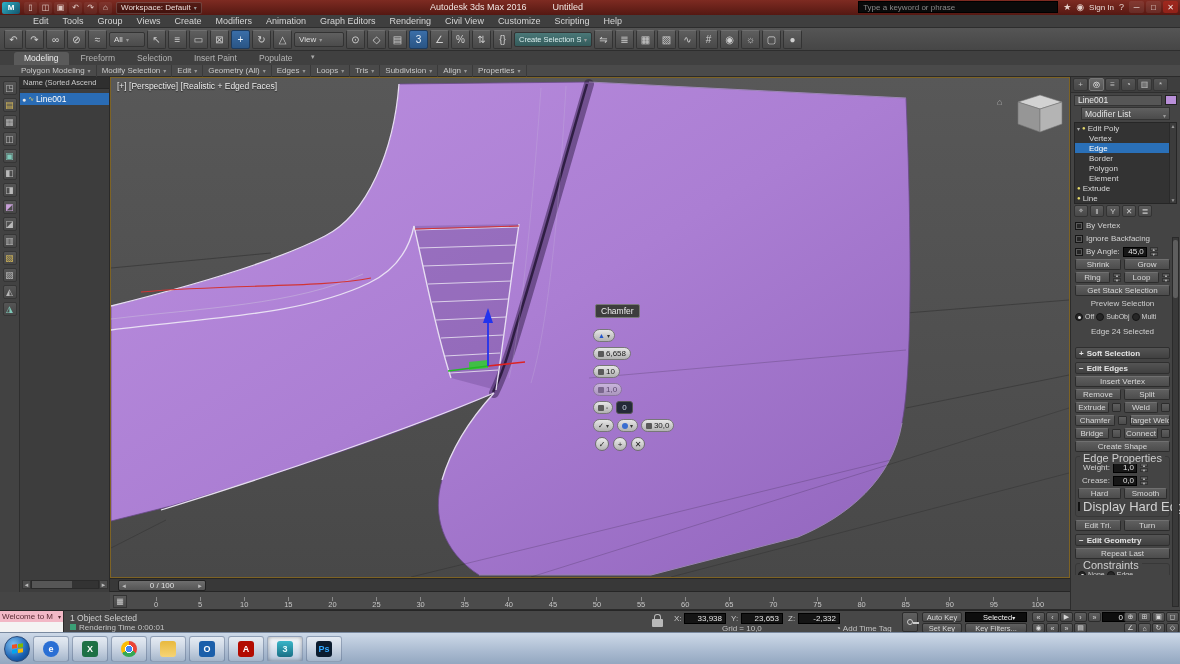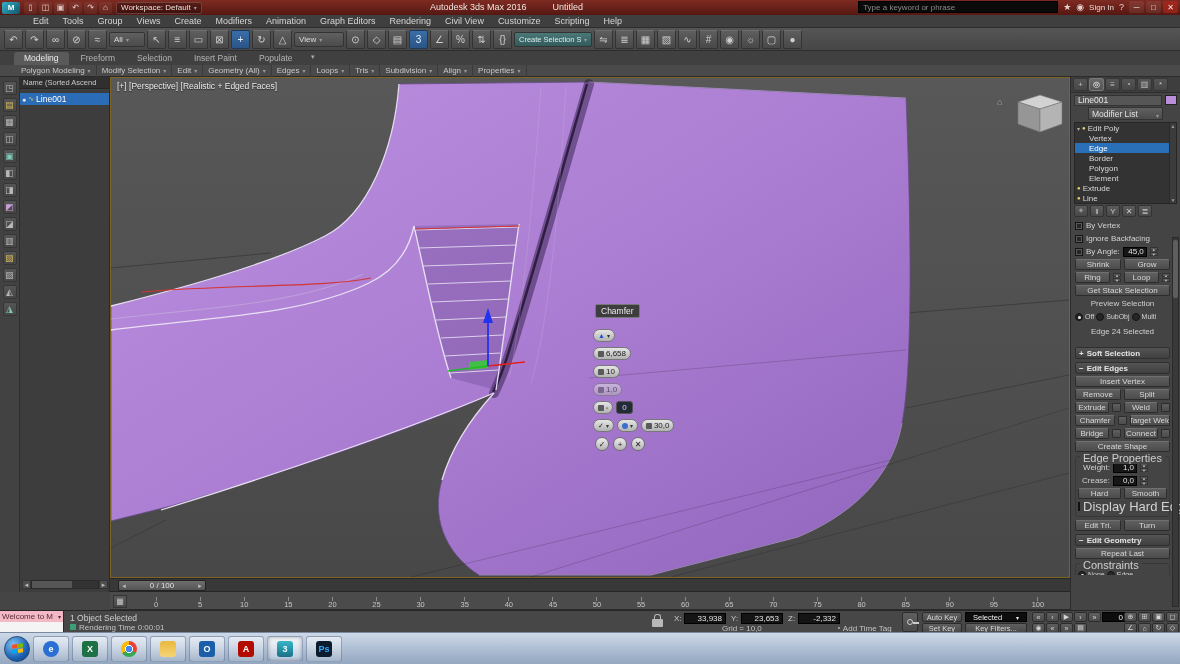--- a/index.html
+++ b/index.html
@@ -72,21 +72,21 @@
 .tick b{font-weight:normal;font-size:7.5px;color:#c6c6c6;line-height:1}
 #minicurve{position:absolute;left:3px;bottom:2px;width:14px;height:13px;background:linear-gradient(#5c5c5c,#484848);border:1px solid #333;color:#ccc;font-size:8px;display:flex;align-items:center;justify-content:center}
 
 #cmdpanel{position:absolute;left:1070px;top:77px;width:110px;height:533px;background:#444;border-left:1px solid #2c2c2c;font-size:8.5px;color:#d4d4d4}
 #ptabs{height:16px;display:flex;align-items:center;gap:1px;padding:1px 2px;background:#3e3e3e;border-bottom:1px solid #2e2e2e}
 .ptab{width:15px;height:13px;display:flex;align-items:center;justify-content:center;font-size:8px;color:#c0c0c0;background:linear-gradient(#555,#474747);border:1px solid #353535;border-radius:2px}
 .ptab.active{background:linear-gradient(#6a6a6a,#555);color:#fff;border-color:#777}
 #namerow{height:14px;display:flex;align-items:center;gap:3px;padding:1px 3px}
 #objname{flex:1;height:11px;background:#565656;border:1px solid #333;color:#e8e8e8;font-size:8.5px;display:flex;align-items:center;padding:0 3px}
 #objswatch{width:12px;height:10px;background:#b98fd9;border:1px solid #222}
-#modlist{height:13px;margin:0 17px;background:linear-gradient(#606060,#4b4b4b);border:1px solid #333;display:flex;align-items:flex-end;justify-content:space-between;padding:0 3px;font-size:8.5px;color:#e2e2e2}
+#modlist{height:13px;margin:0 10px;background:linear-gradient(#606060,#4b4b4b);border:1px solid #333;display:flex;align-items:flex-end;justify-content:space-between;padding:0 3px;font-size:8.5px;color:#e2e2e2}
 #stack{position:relative;height:82px;margin:2px 3px 0;background:#333;border:1px solid #262626;overflow:hidden}
 .srow{height:10px;display:flex;align-items:center;gap:2px;padding:0 2px;font-size:8px;color:#d8d8d8}
 .srow.sub{padding-left:14px}
 .srow.sel{background:#2a70b8;color:#fff}
 .sarrow{font-size:6px;color:#aaa}
 .bulb{font-size:6px;color:#e5d96a}
 .subico{margin-left:auto;font-size:6px;color:#8fd8e8}
 #stackscroll{position:absolute;right:0;top:0;width:7px;height:100%;background:#3c3c3c;border-left:1px solid #2a2a2a;display:flex;flex-direction:column;justify-content:space-between;align-items:center;font-size:5px;color:#999}
 #stacktools{height:14px;display:flex;align-items:center;gap:2px;padding:1px 3px}
 .stool{width:14px;height:12px;background:linear-gradient(#5c5c5c,#484848);border:1px solid #333;color:#c8c8c8;font-size:8px;display:flex;align-items:center;justify-content:center;border-radius:2px}
@@ -112,21 +112,21 @@
 #listener{position:absolute;left:0;top:0;width:64px;height:22px;border-right:1px solid #2a2a2a}
 #listpink{height:11px;background:#f2b8c6;color:#5a2a34;font-size:8px;display:flex;align-items:center;justify-content:space-between;padding:0 2px}
 #listwhite{height:11px;background:#f4f4f4}
 .sbtext{position:absolute;white-space:nowrap}
 .greensq{display:inline-block;width:6px;height:6px;background:#3aa076;margin-right:3px}
 .lock{position:absolute;width:11px;height:8px;background:#b8b8b8;border-radius:1px}
 .lock::before{content:"";position:absolute;top:-5px;left:2px;width:5px;height:5px;border:1.5px solid #b8b8b8;border-bottom:none;border-radius:3px 3px 0 0}
 .coordlbl{position:absolute;font-size:8px;color:#c8c8c8}
 .coordval{position:absolute;width:42px;height:11px;background:#141414;border:1px solid #000;color:#e4e4e4;font-size:8px;display:flex;align-items:center;justify-content:flex-end;padding:0 3px}
 .sbbtn{position:absolute;height:10px;background:linear-gradient(#5f5f5f,#4b4b4b);border:1px solid #2c2c2c;border-radius:2px;color:#d8d8d8;font-size:7.5px;display:flex;align-items:center;justify-content:center}
-.sbsel{position:absolute;height:10px;background:#0d0d0d;border:1px solid #000;color:#eee;font-size:7.5px;display:flex;align-items:center;justify-content:space-between;padding:0 7px}
+.sbsel{position:absolute;height:10px;background:#0d0d0d;border:1px solid #000;color:#eee;font-size:7.5px;display:flex;align-items:center;justify-content:space-between;padding:0 17px}
 .keybig{position:absolute;left:902px;top:1px;width:16px;height:20px;background:linear-gradient(#5f5f5f,#4b4b4b);border:1px solid #2c2c2c;border-radius:2px;display:flex;align-items:center;justify-content:center}
 .keyico{position:relative;width:6px;height:6px;border:1.5px solid #ccc;border-radius:50%}
 .keyico::after{content:"";position:absolute;left:5px;top:2px;width:6px;height:1.5px;background:#ccc}
 .pbgroup{position:absolute;display:flex;gap:1px}
 .pbtn2{width:13px;height:10px;background:linear-gradient(#5f5f5f,#4b4b4b);border:1px solid #2c2c2c;color:#d6d6d6;font-size:7px;display:flex;align-items:center;justify-content:center;border-radius:2px}
 .timefield{width:24px;height:10px;background:#0d0d0d;border:1px solid #000;color:#eee;font-size:8px;display:flex;align-items:center;justify-content:flex-end;padding:0 2px}
 
 #taskbar{position:absolute;left:0;top:632px;width:1180px;height:32px;background:linear-gradient(#cdd9e8,#a9bad0 60%,#93a7c0);border-top:1px solid #7a8aa0;display:flex;align-items:center;padding:0 4px;gap:3px}
 #orb{width:26px;height:26px;border-radius:50%;background:radial-gradient(circle at 35% 30%,#7ec0f0,#1b63b5 60%,#0b3a75);border:1px solid #2a4a7a;display:grid;place-items:center}
 .flag{display:grid;grid-template-columns:5px 5px;grid-template-rows:4px 4px;gap:1px;transform:skewY(-8deg)}

